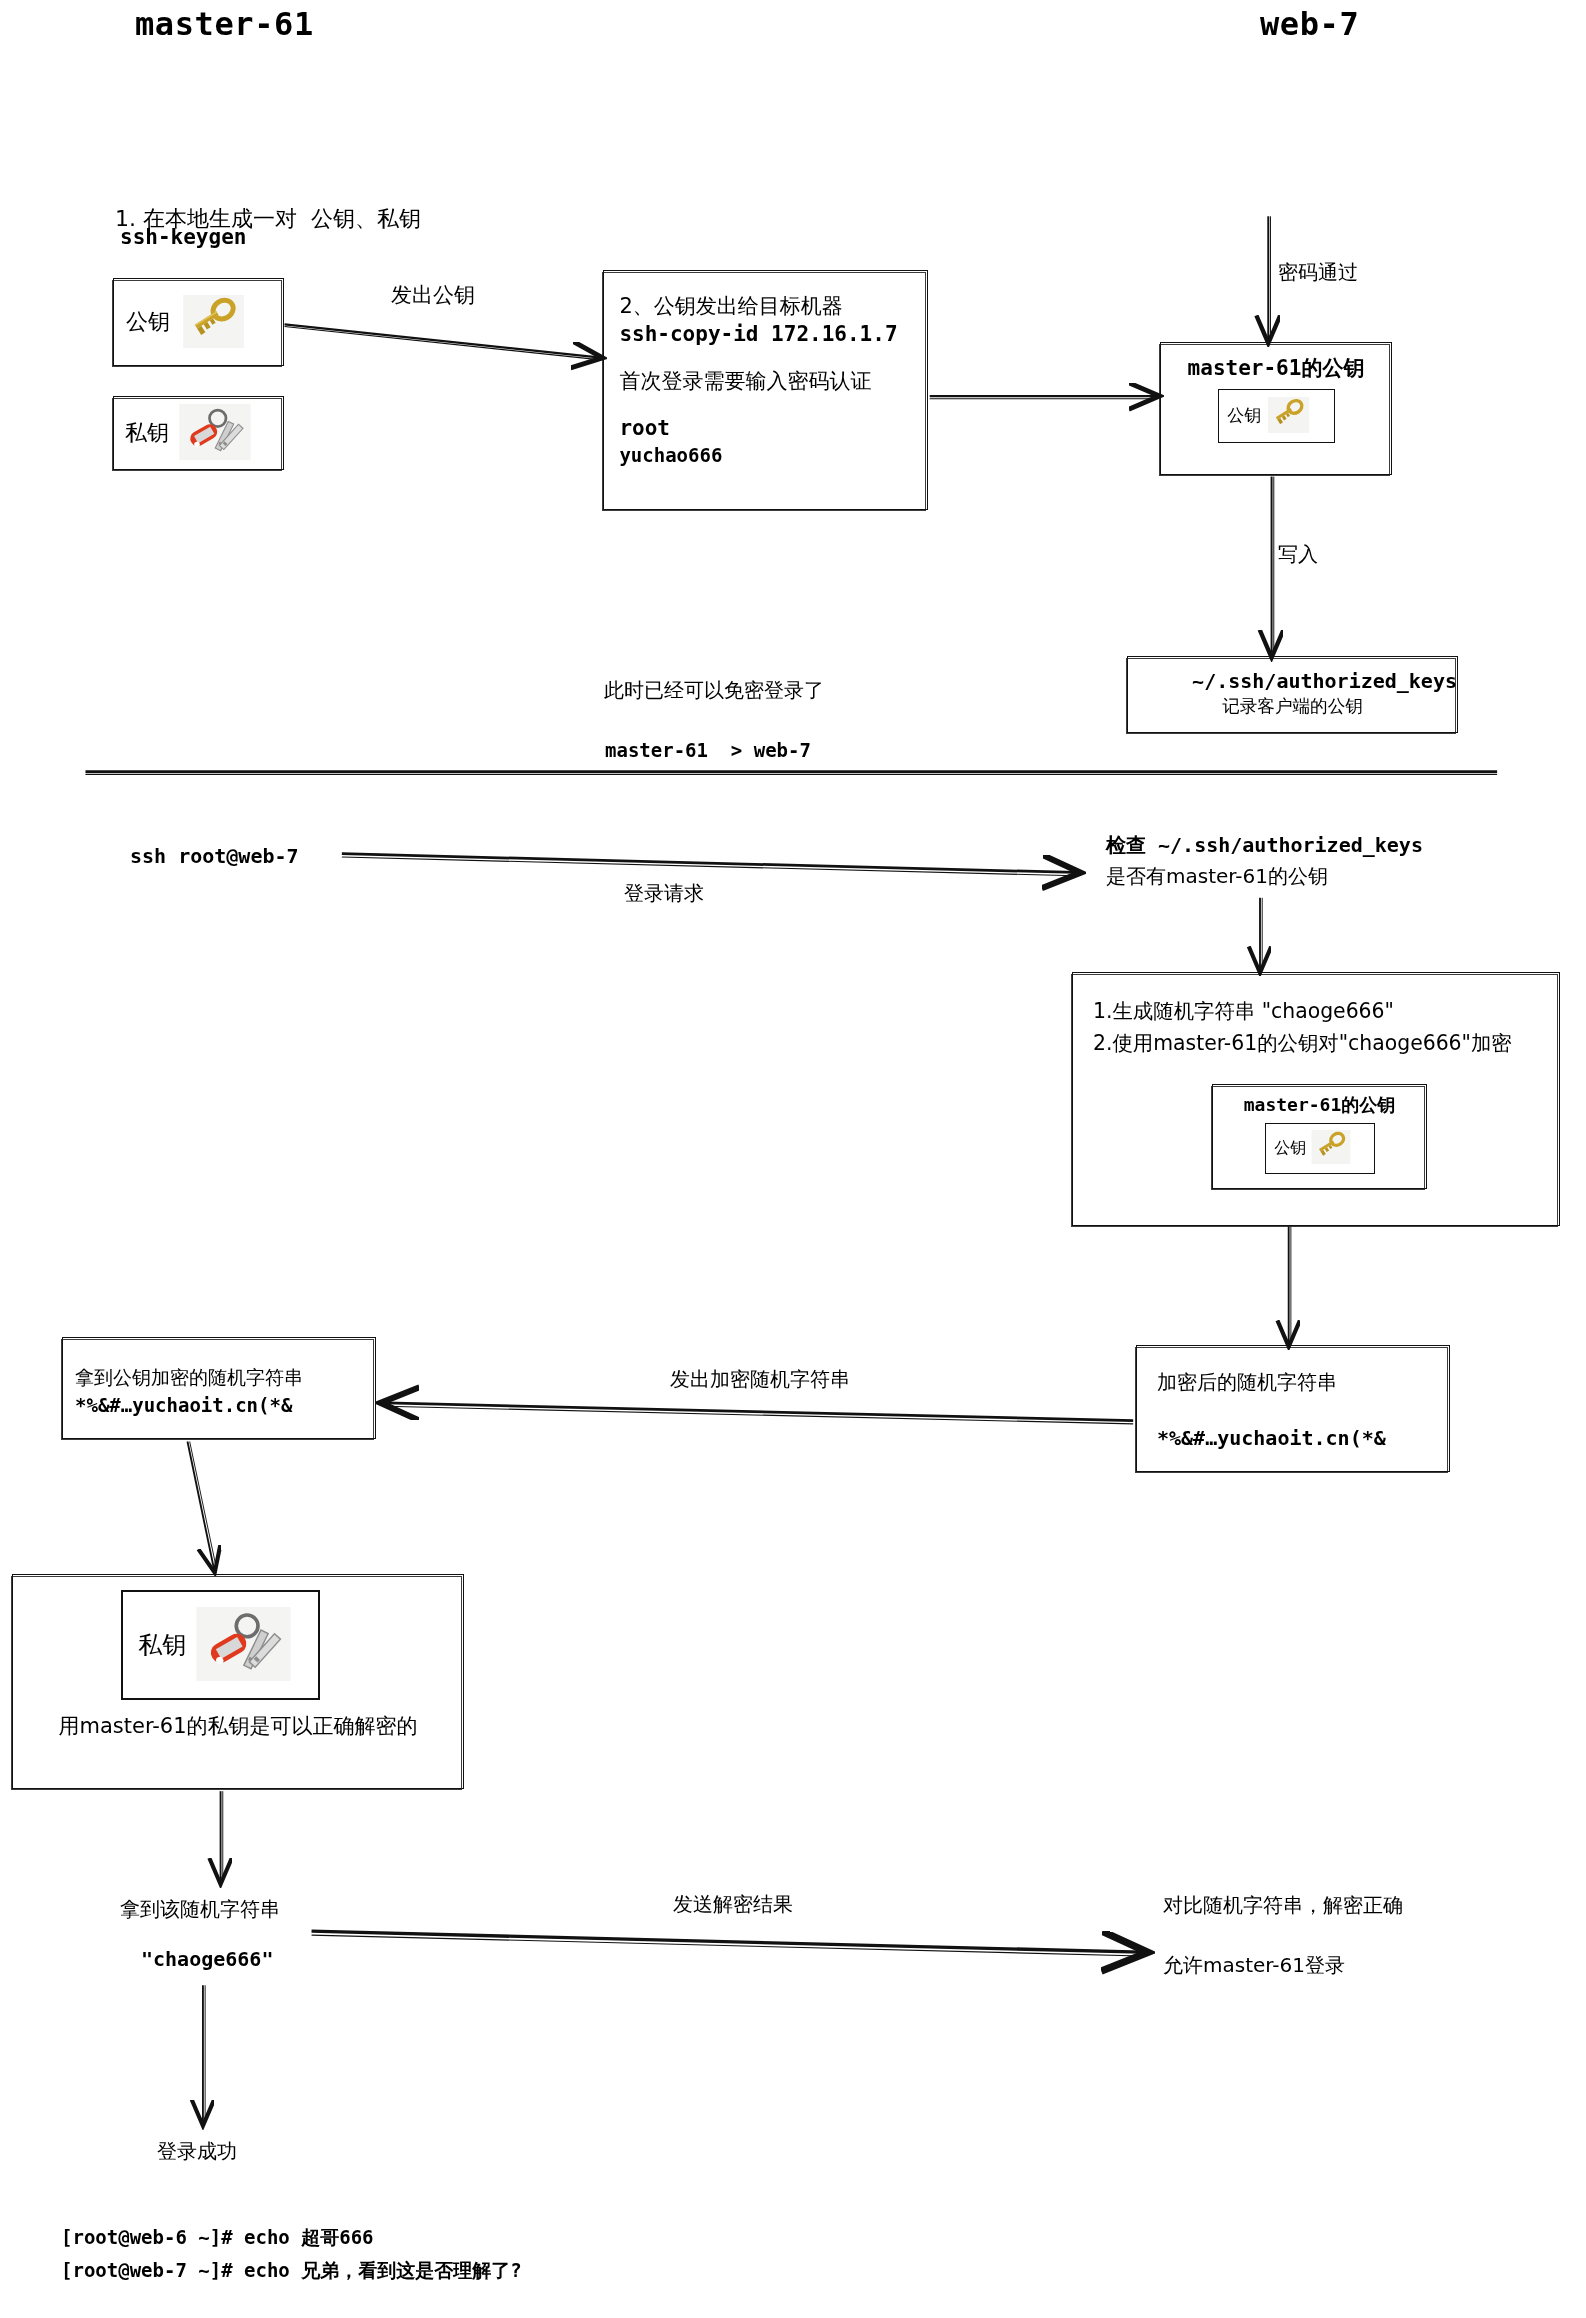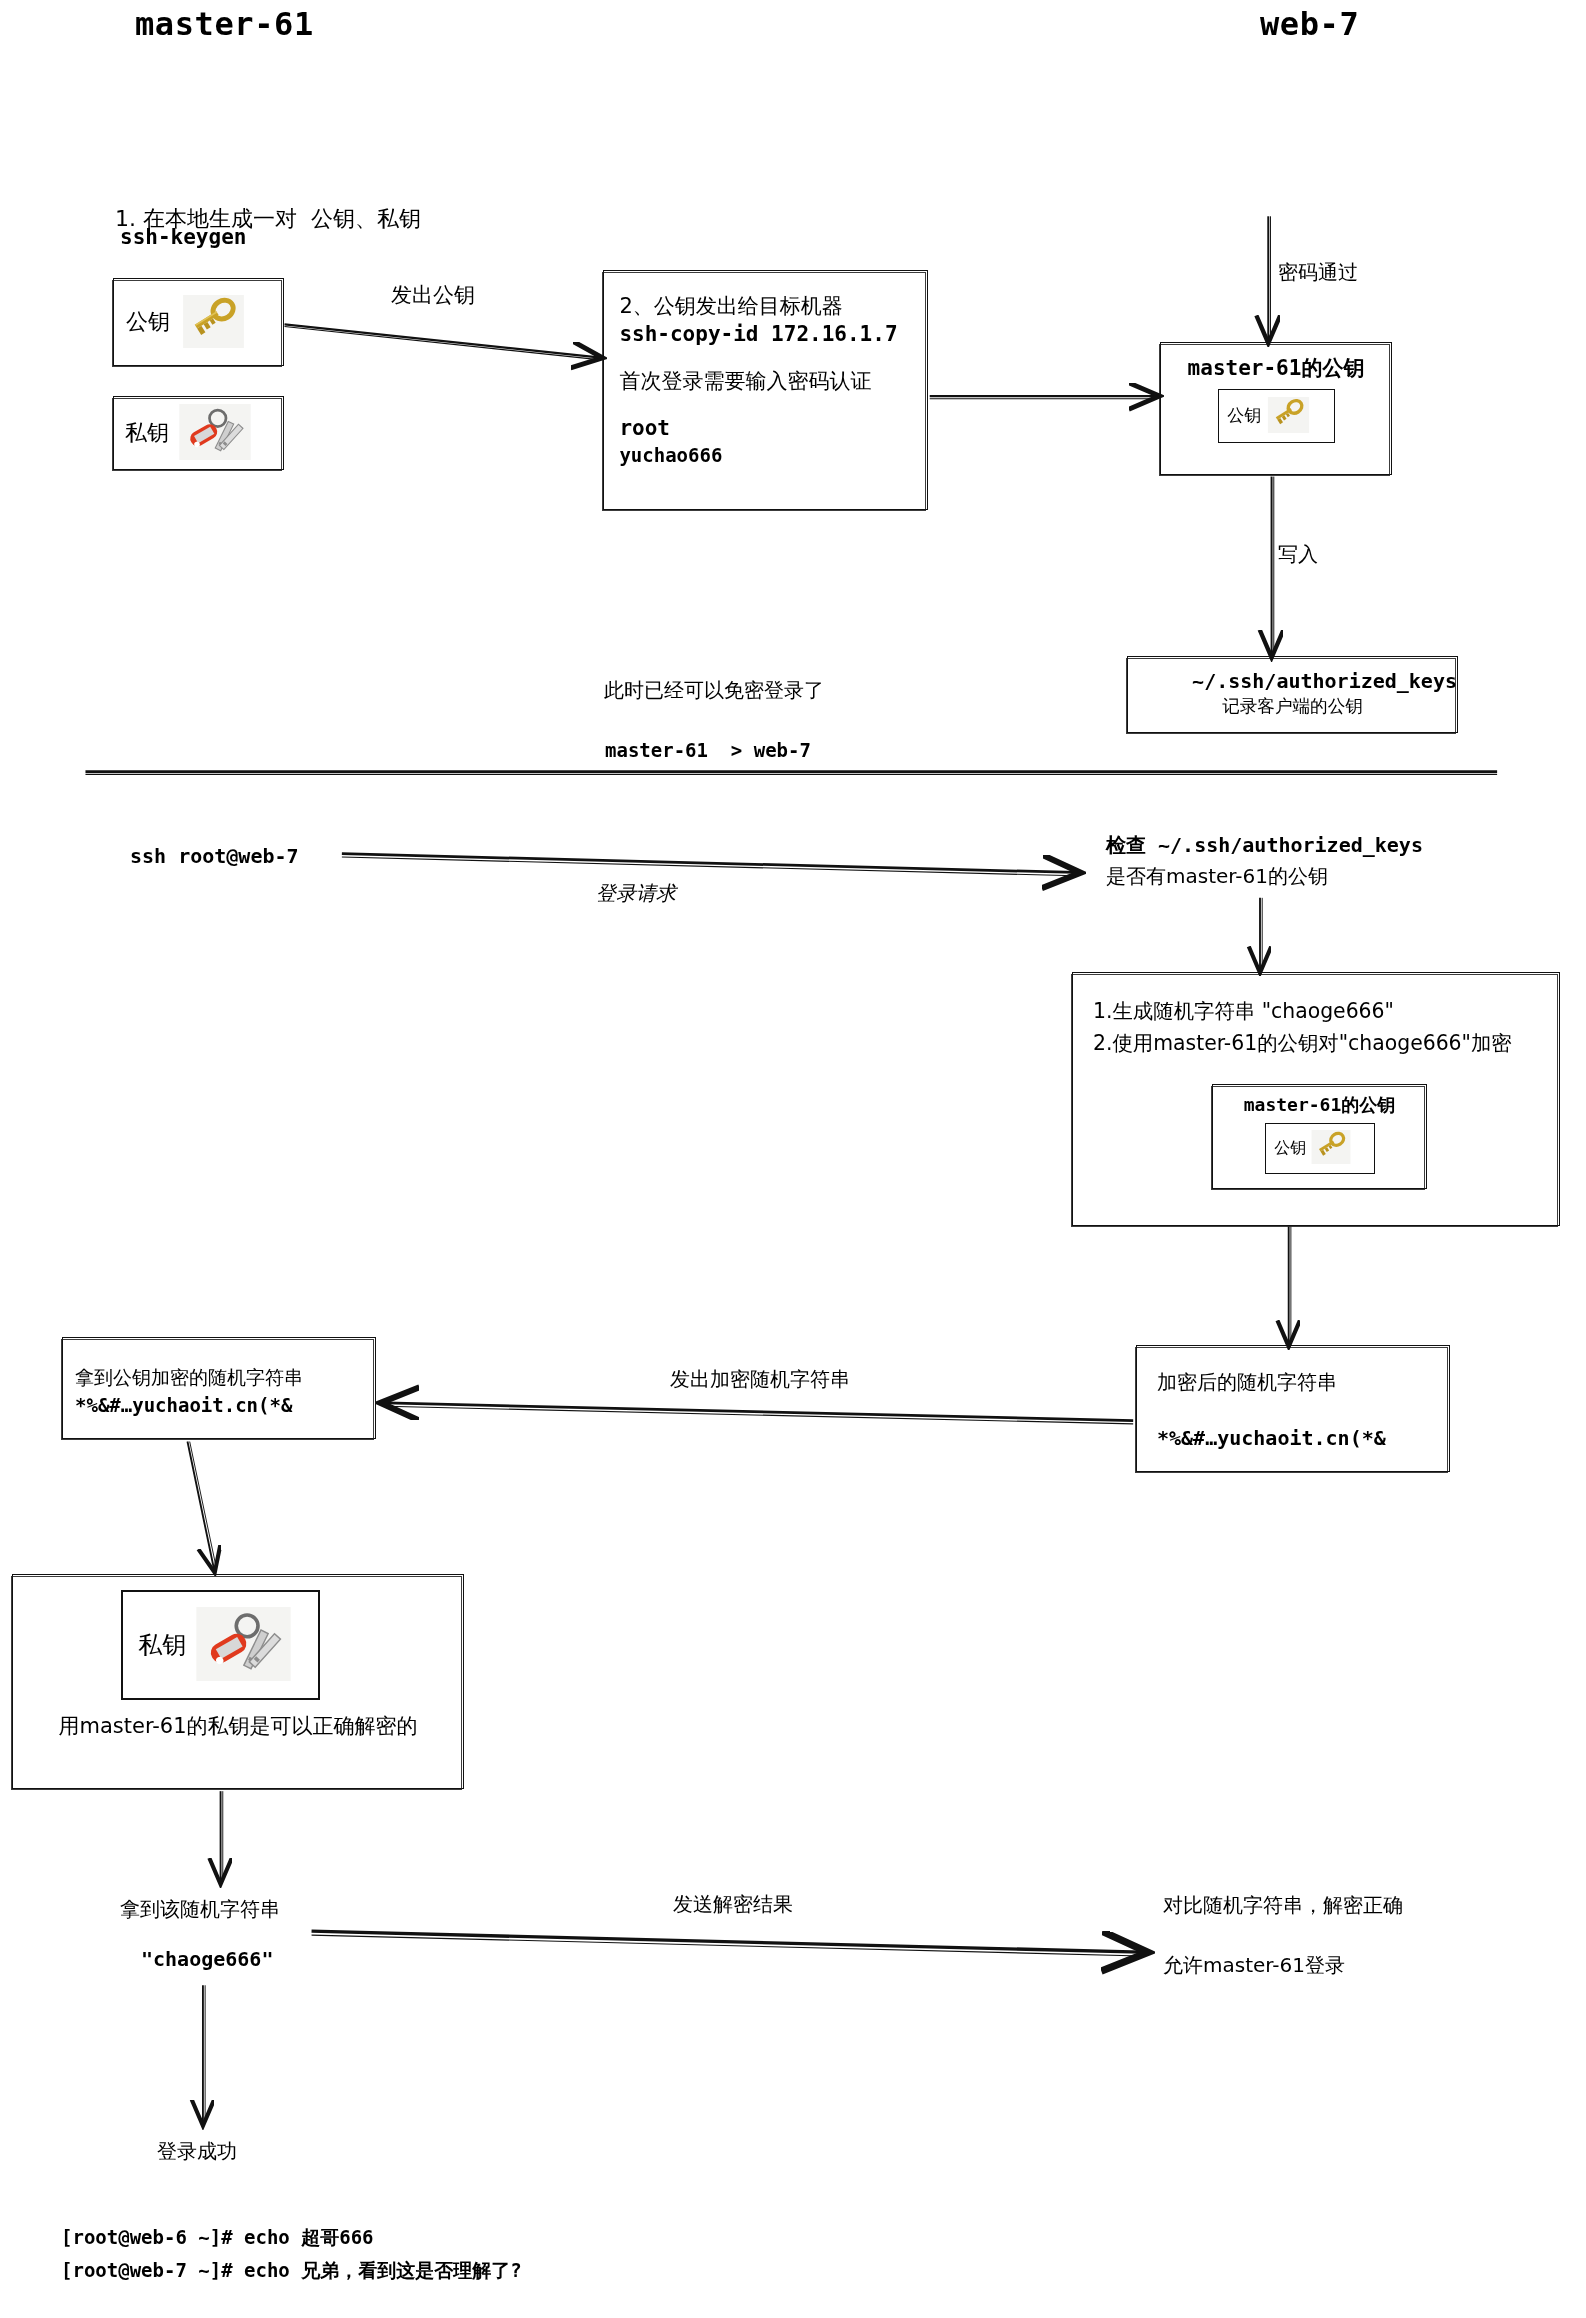--- a/index.html
+++ b/index.html
@@ -152,21 +152,21 @@
     <div class="boxinner" style="padding-top:11px;text-align:center;">
       <div class="txt mono" style="position:static;font-size:20px;font-weight:700;text-align:right;">~/.ssh/authorized_keys</div>
       <div class="txt" style="position:static;font-size:17.6px;">记录客户端的公钥</div>
     </div>
   </div>
 
   <div class="txt" style="left:604px;top:677px;font-size:20px;">此时已经可以免密登录了</div>
   <div class="txt mono" style="left:605px;top:738px;font-size:19px;font-weight:700;">master-61  &gt; web-7</div>
 
   <div class="txt mono" style="left:130px;top:843px;font-size:20px;font-weight:700;">ssh root@web-7</div>
-  <div class="txt" style="left:596px;top:880px;font-size:20px;font-style:italic;">登录请求</div>
+  <div class="txt" style="left:624px;top:880px;font-size:20px;">登录请求</div>
 
   <div class="txt mono" style="left:1106px;top:832px;font-size:20px;font-weight:700;">检查 ~/.ssh/authorized_keys</div>
   <div class="txt" style="left:1106px;top:863px;font-size:20px;">是否有master-61的公钥</div>
 
   <div class="box" style="left:1072px;top:972px;width:488px;height:254px;">
     <div class="boxinner" style="padding:25px 0 0 20px;">
       <div class="txt" style="position:static;font-size:20.4px;">1.生成随机字符串 "chaoge666"</div>
       <div class="txt" style="position:static;font-size:20.4px;margin-top:4.4px;">2.使用master-61的公钥对"chaoge666"加密</div>
       <div class="box" style="position:relative;left:119px;top:26.5px;width:215px;height:105px;">
         <div class="boxinner" style="padding-top:8.8px;text-align:center;">

